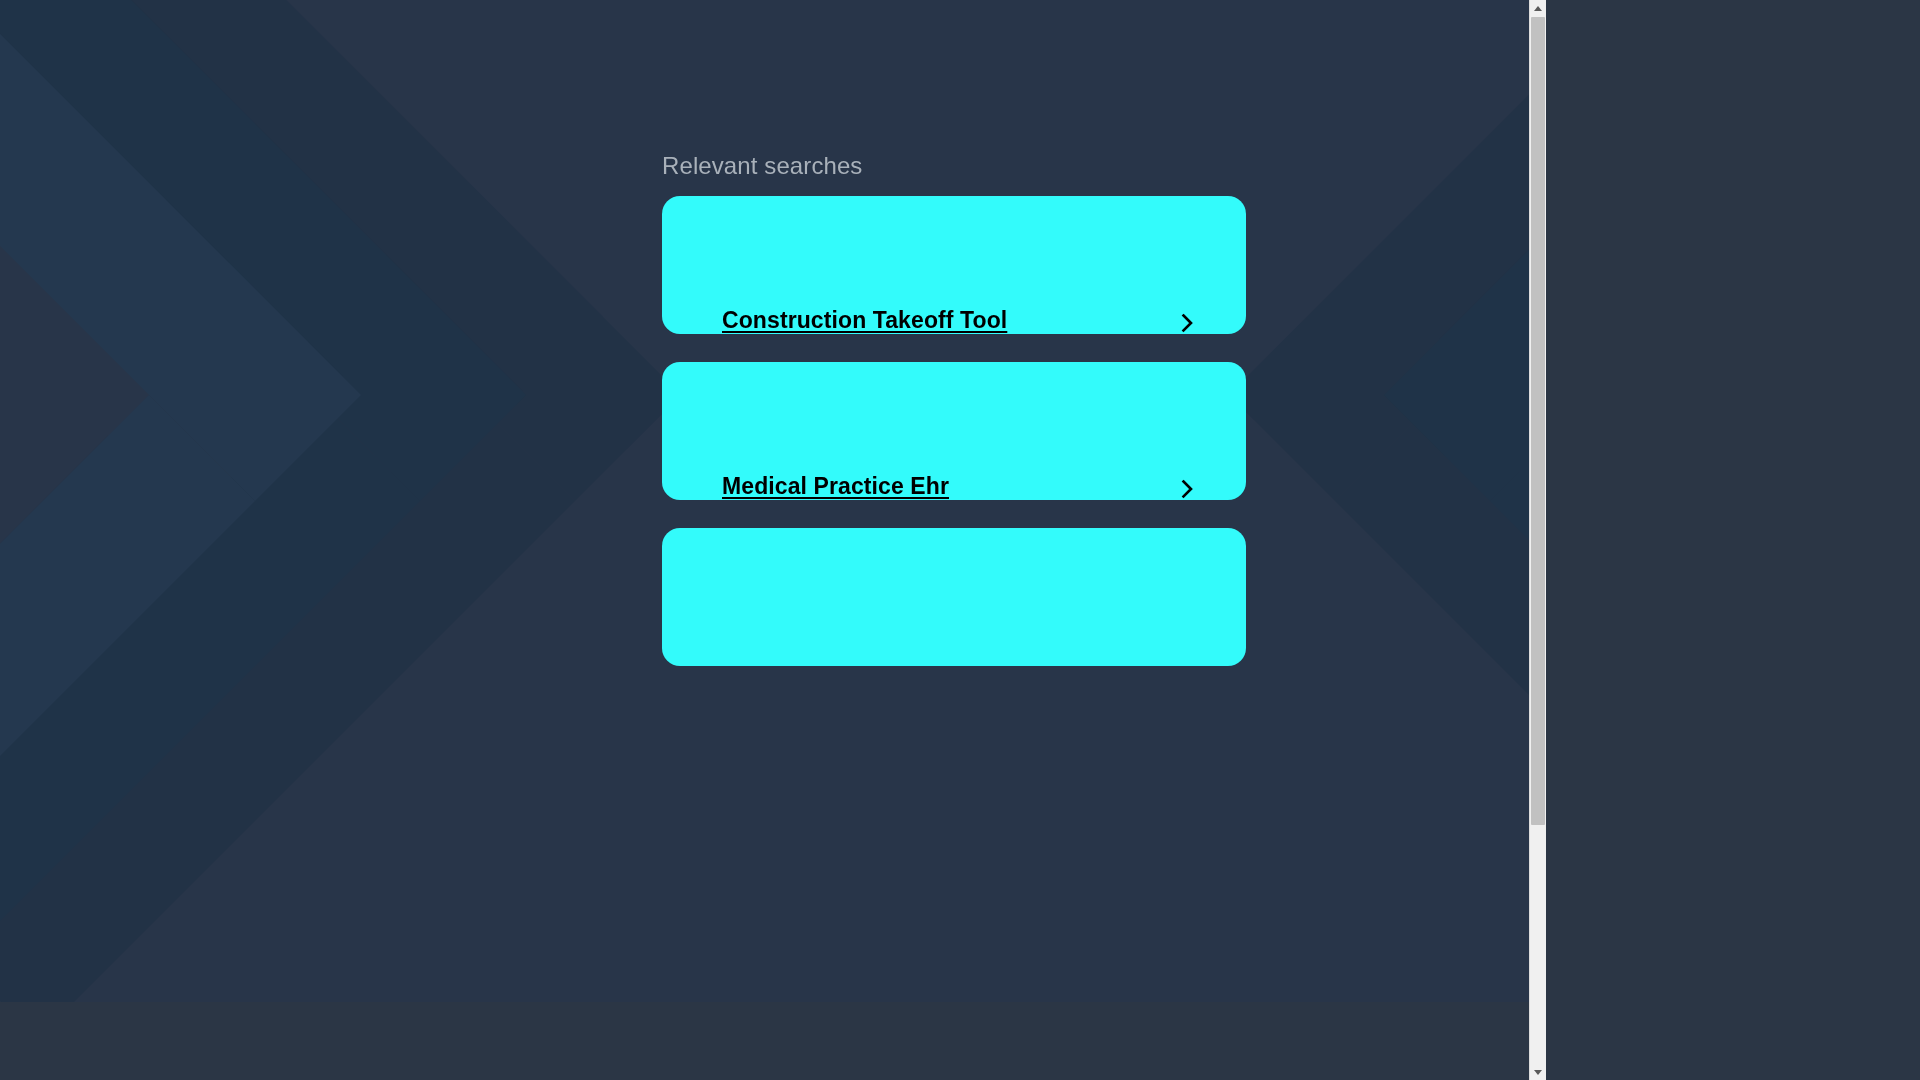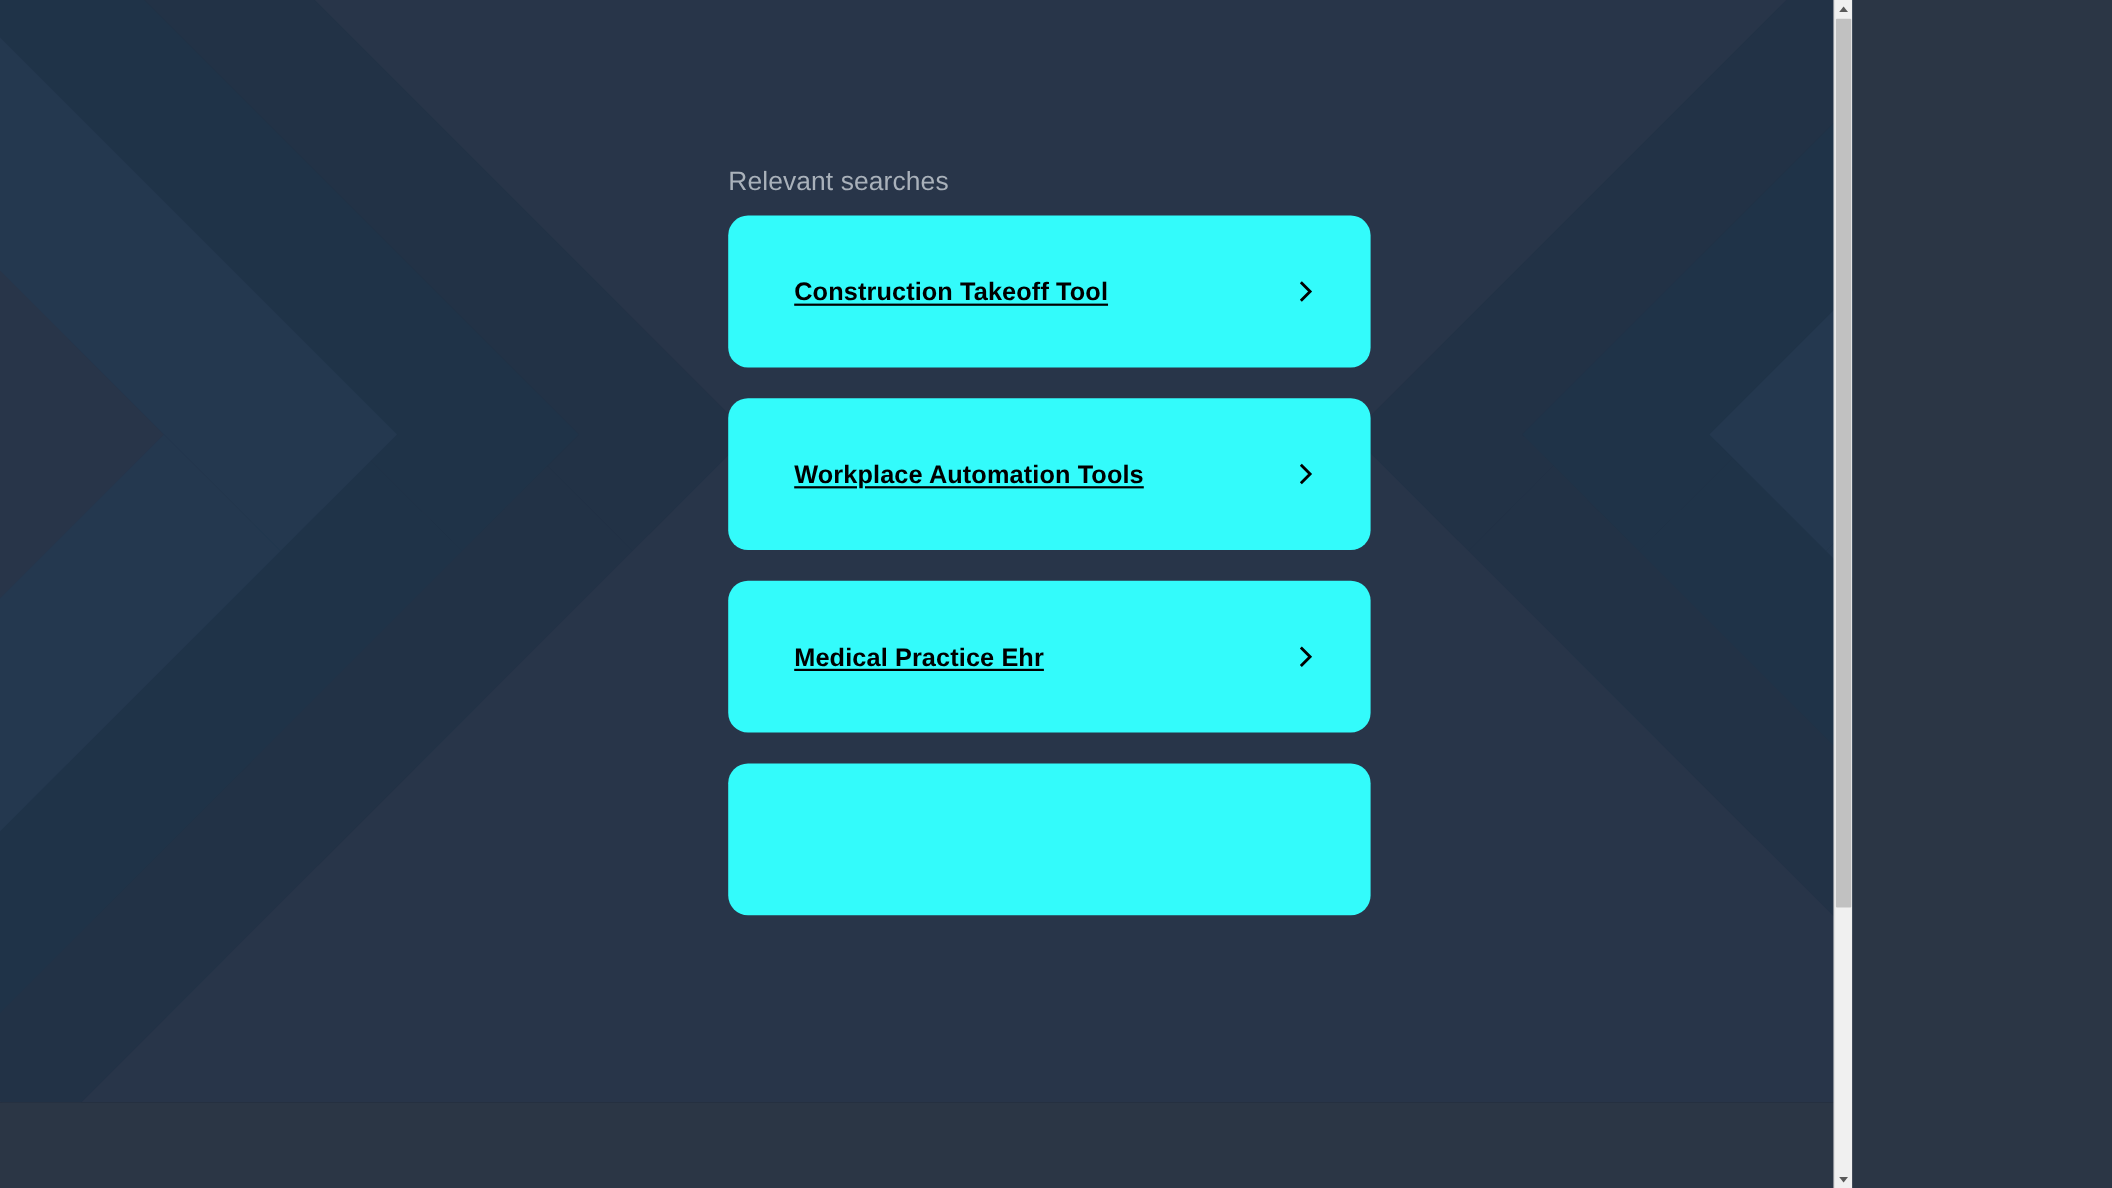--- a/index.html
+++ b/index.html
@@ -8,24 +8,24 @@
     padding: 0;
     width: 1920px;
     height: 1080px;
     overflow: hidden;
     background: #2b3645;
     font-family: "Liberation Sans", sans-serif;
   }
 
   #page {
     position: relative;
-    width: 1684px;
+    width: 1546px;
     height: 1080px;
     overflow: hidden;
-    background: #0f172a;
+    background: #6d28d9;
   }
 
   
   .bg-art {
     position: absolute;
     inset: 0;
     overflow: hidden;
     pointer-events: none;
   }
   .bg-base {
@@ -88,21 +88,21 @@
   }
 
   .card {
     position: relative;
     box-sizing: border-box;
     width: 584px;
     height: 138px;
     background: #33fbfb;
     border-radius: 18px;
     display: flex;
-    align-items: center;
+    align-items: flex-end;
     justify-content: space-between;
     padding: 0 48px 0 60px;
     cursor: pointer;
     flex: 0 0 auto;
   }
 
   .card-link {
     font-size: 23px;
     font-weight: 700;
     color: #000000;
@@ -205,28 +205,20 @@
     <div class="card-list" id="card-list">
         <div class="card">
           <span class="card-link">Construction Takeoff Tool</span>
           <span class="chevron-icon">
             <svg viewBox="0 0 22 22" width="22" height="22" aria-hidden="true">
               <path d="M7.5 3.5 L15 11 L7.5 18.5" fill="none" stroke="#000000" stroke-width="2.6" stroke-linecap="square" stroke-linejoin="miter"></path>
             </svg>
           </span>
         </div>
         <div class="card">
-          <span class="card-link">Workplace Automation Tools</span>
-          <span class="chevron-icon">
-            <svg viewBox="0 0 22 22" width="22" height="22" aria-hidden="true">
-              <path d="M7.5 3.5 L15 11 L7.5 18.5" fill="none" stroke="#000000" stroke-width="2.6" stroke-linecap="square" stroke-linejoin="miter"></path>
-            </svg>
-          </span>
-        </div>
-        <div class="card">
           <span class="card-link">Medical Practice Ehr</span>
           <span class="chevron-icon">
             <svg viewBox="0 0 22 22" width="22" height="22" aria-hidden="true">
               <path d="M7.5 3.5 L15 11 L7.5 18.5" fill="none" stroke="#000000" stroke-width="2.6" stroke-linecap="square" stroke-linejoin="miter"></path>
             </svg>
           </span>
         </div>
         <div class="card"></div>
       </div>
 

